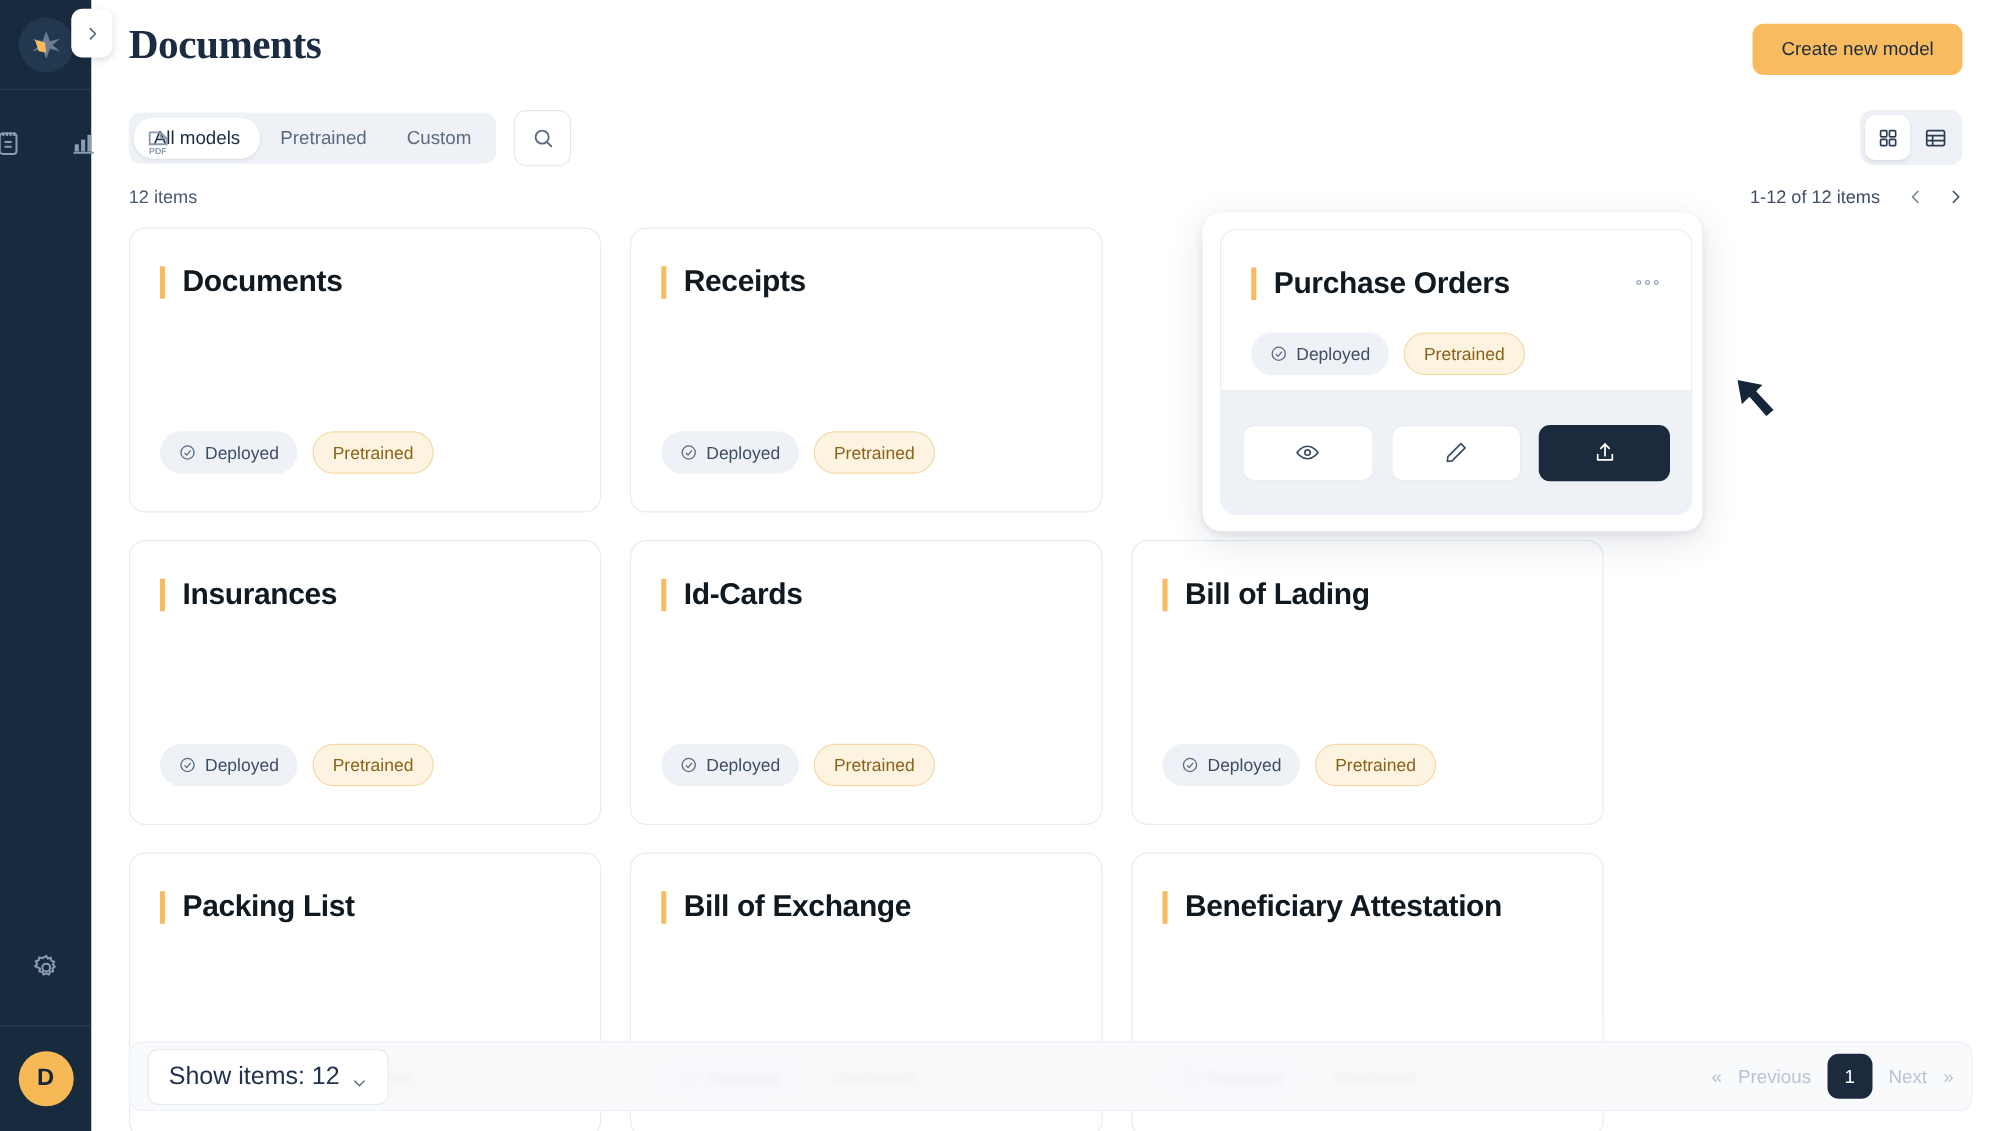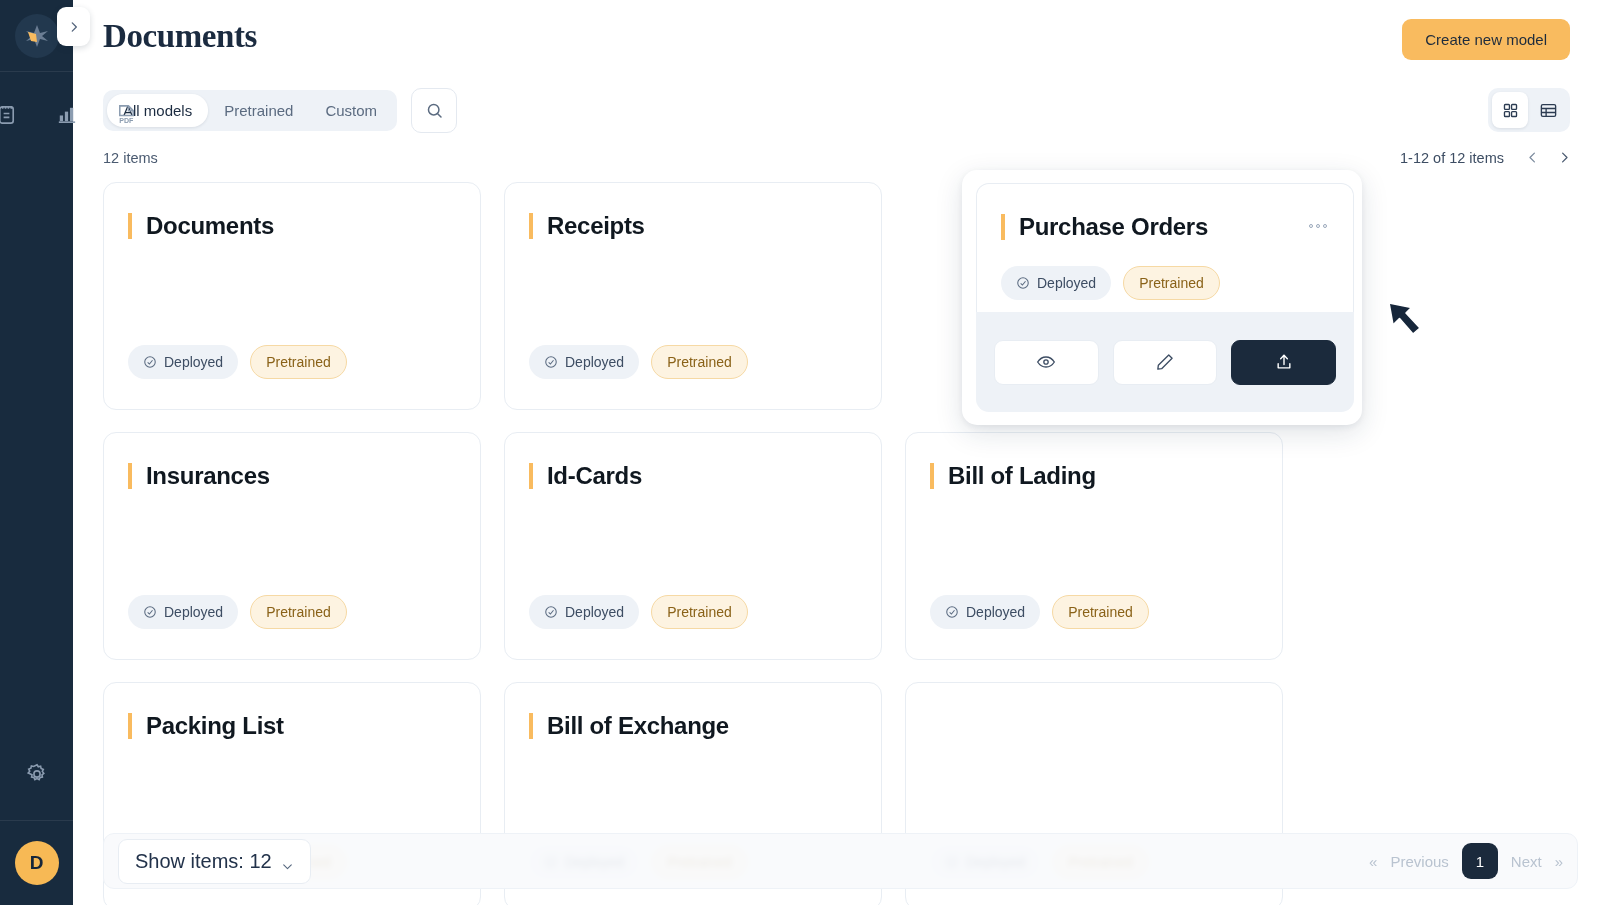--- a/index.html
+++ b/index.html
@@ -454,20 +454,23 @@
                 <circle cx="12" cy="12" r="9"></circle>
                 <polyline points="8 12.5 11 15.5 16.3 9"></polyline>
               </svg>
             <span>Deployed</span>
           </span>
           <span class="badge badge-pretrained">Pretrained</span>
         </div>
       </div>
 
       <div class="card">
+        <div class="card-title-row">
+          <div class="card-title">Beneficiary Attestation</div>
+        </div>
         <div class="badges">
           <span class="badge badge-deployed">
             <svg width="14" height="14" viewBox="0 0 24 24" fill="none" stroke="#5b6b80" stroke-width="1.8">
                 <circle cx="12" cy="12" r="9"></circle>
                 <polyline points="8 12.5 11 15.5 16.3 9"></polyline>
               </svg>
             <span>Deployed</span>
           </span>
           <span class="badge badge-pretrained">Pretrained</span>
         </div>

